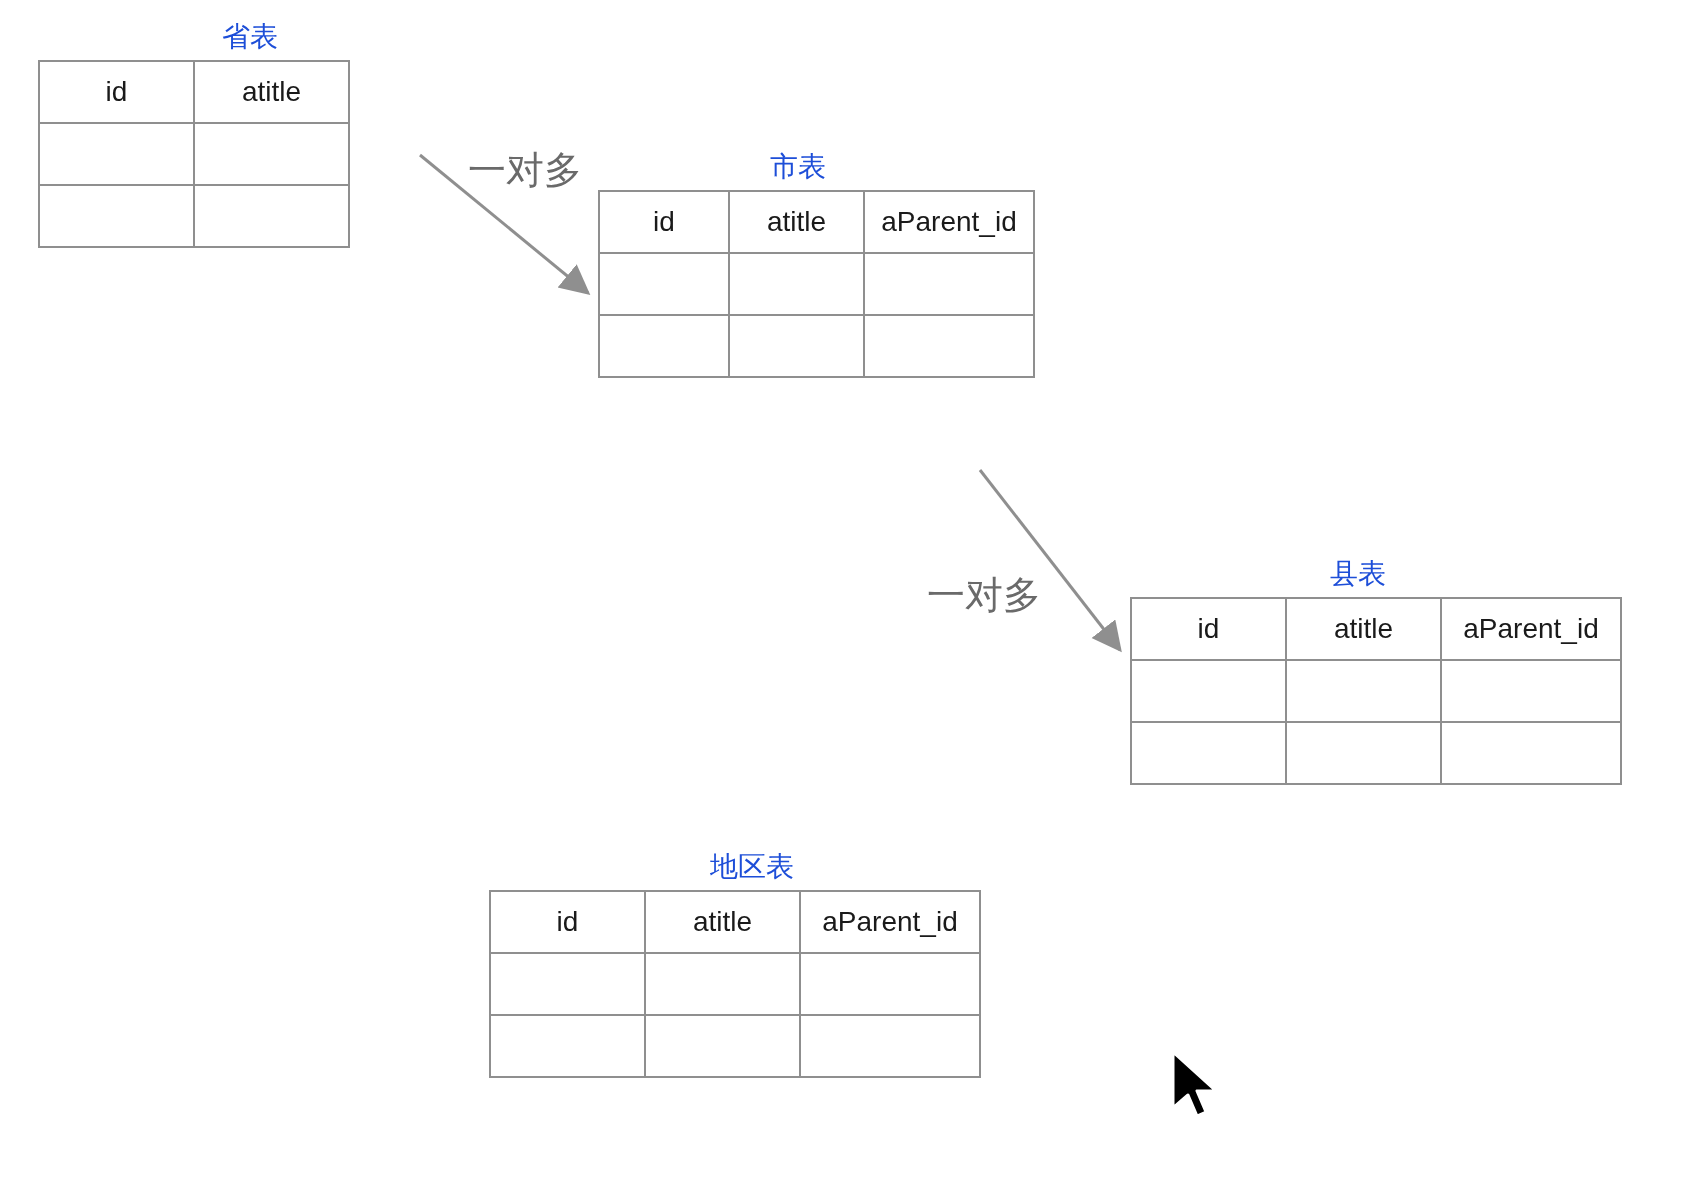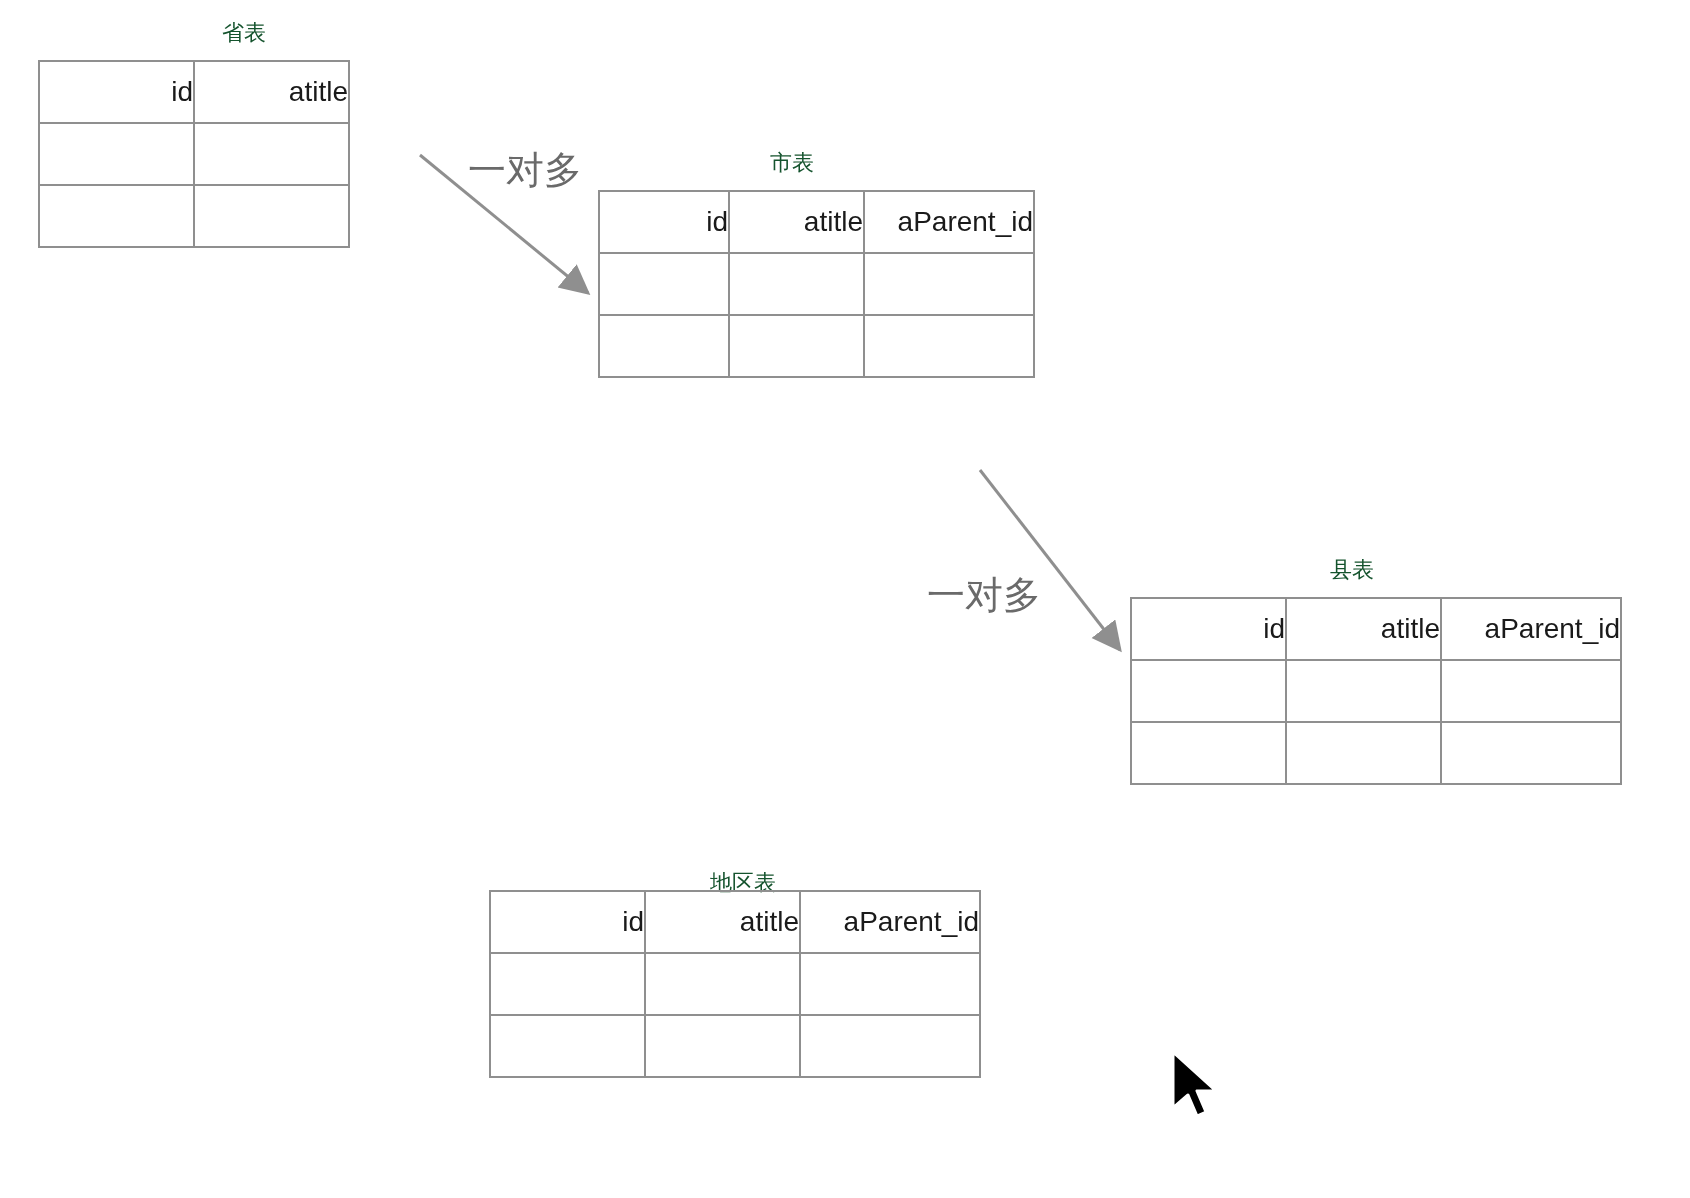--- a/index.html
+++ b/index.html
@@ -8,29 +8,29 @@
     height: 1198px;
     background: #ffffff;
     font-family: "Helvetica Neue", Arial, "PingFang SC", "Microsoft YaHei", sans-serif;
     position: relative;
     overflow: hidden;
   }
   .canvas { position: relative; width: 100%; height: 100%; }
   .tbl { position: absolute; border-collapse: collapse; }
   .tbl td {
     border: 2px solid #8f8f8f;
-    text-align: right;
+    text-align: center;
     vertical-align: middle;
     font-size: 28px;
     color: #1a1a1a;
   }
   .title {
     position: absolute;
-    font-size: 22px;
-    color: #14532d;
+    font-size: 28px;
+    color: #1d4ed8;
   }
   .rel-label {
     position: absolute;
     font-size: 38px;
     color: #6a6a6a;
   }
   .spellred {
     text-decoration-style: dotted;
     text-decoration-color: #d63a3a;
     text-underline-offset: 4px;
@@ -95,21 +95,21 @@
           <td></td>
         </tr>
   <tr>
           <td style="height:62px;"></td>
           <td></td>
           <td></td>
         </tr>
 </tbody>
     </table>
 
-<div class="title" style="left:710px; top:848px;margin-top:20px;">地区表</div>
+<div class="title" style="left:710px; top:848px;">地区表</div>
 <table class="tbl" style="left:489px; top:890px;">
   <tbody>
         <tr>
     <td style="width:155px; height:62px;">id</td>
     <td style="width:155px; height:62px;"><span class="spellred">atitle</span></td>
     <td style="width:180px; height:62px;">aParent_id</td>
   </tr>
   <tr>
           <td style="height:62px;"></td>
           <td></td>

